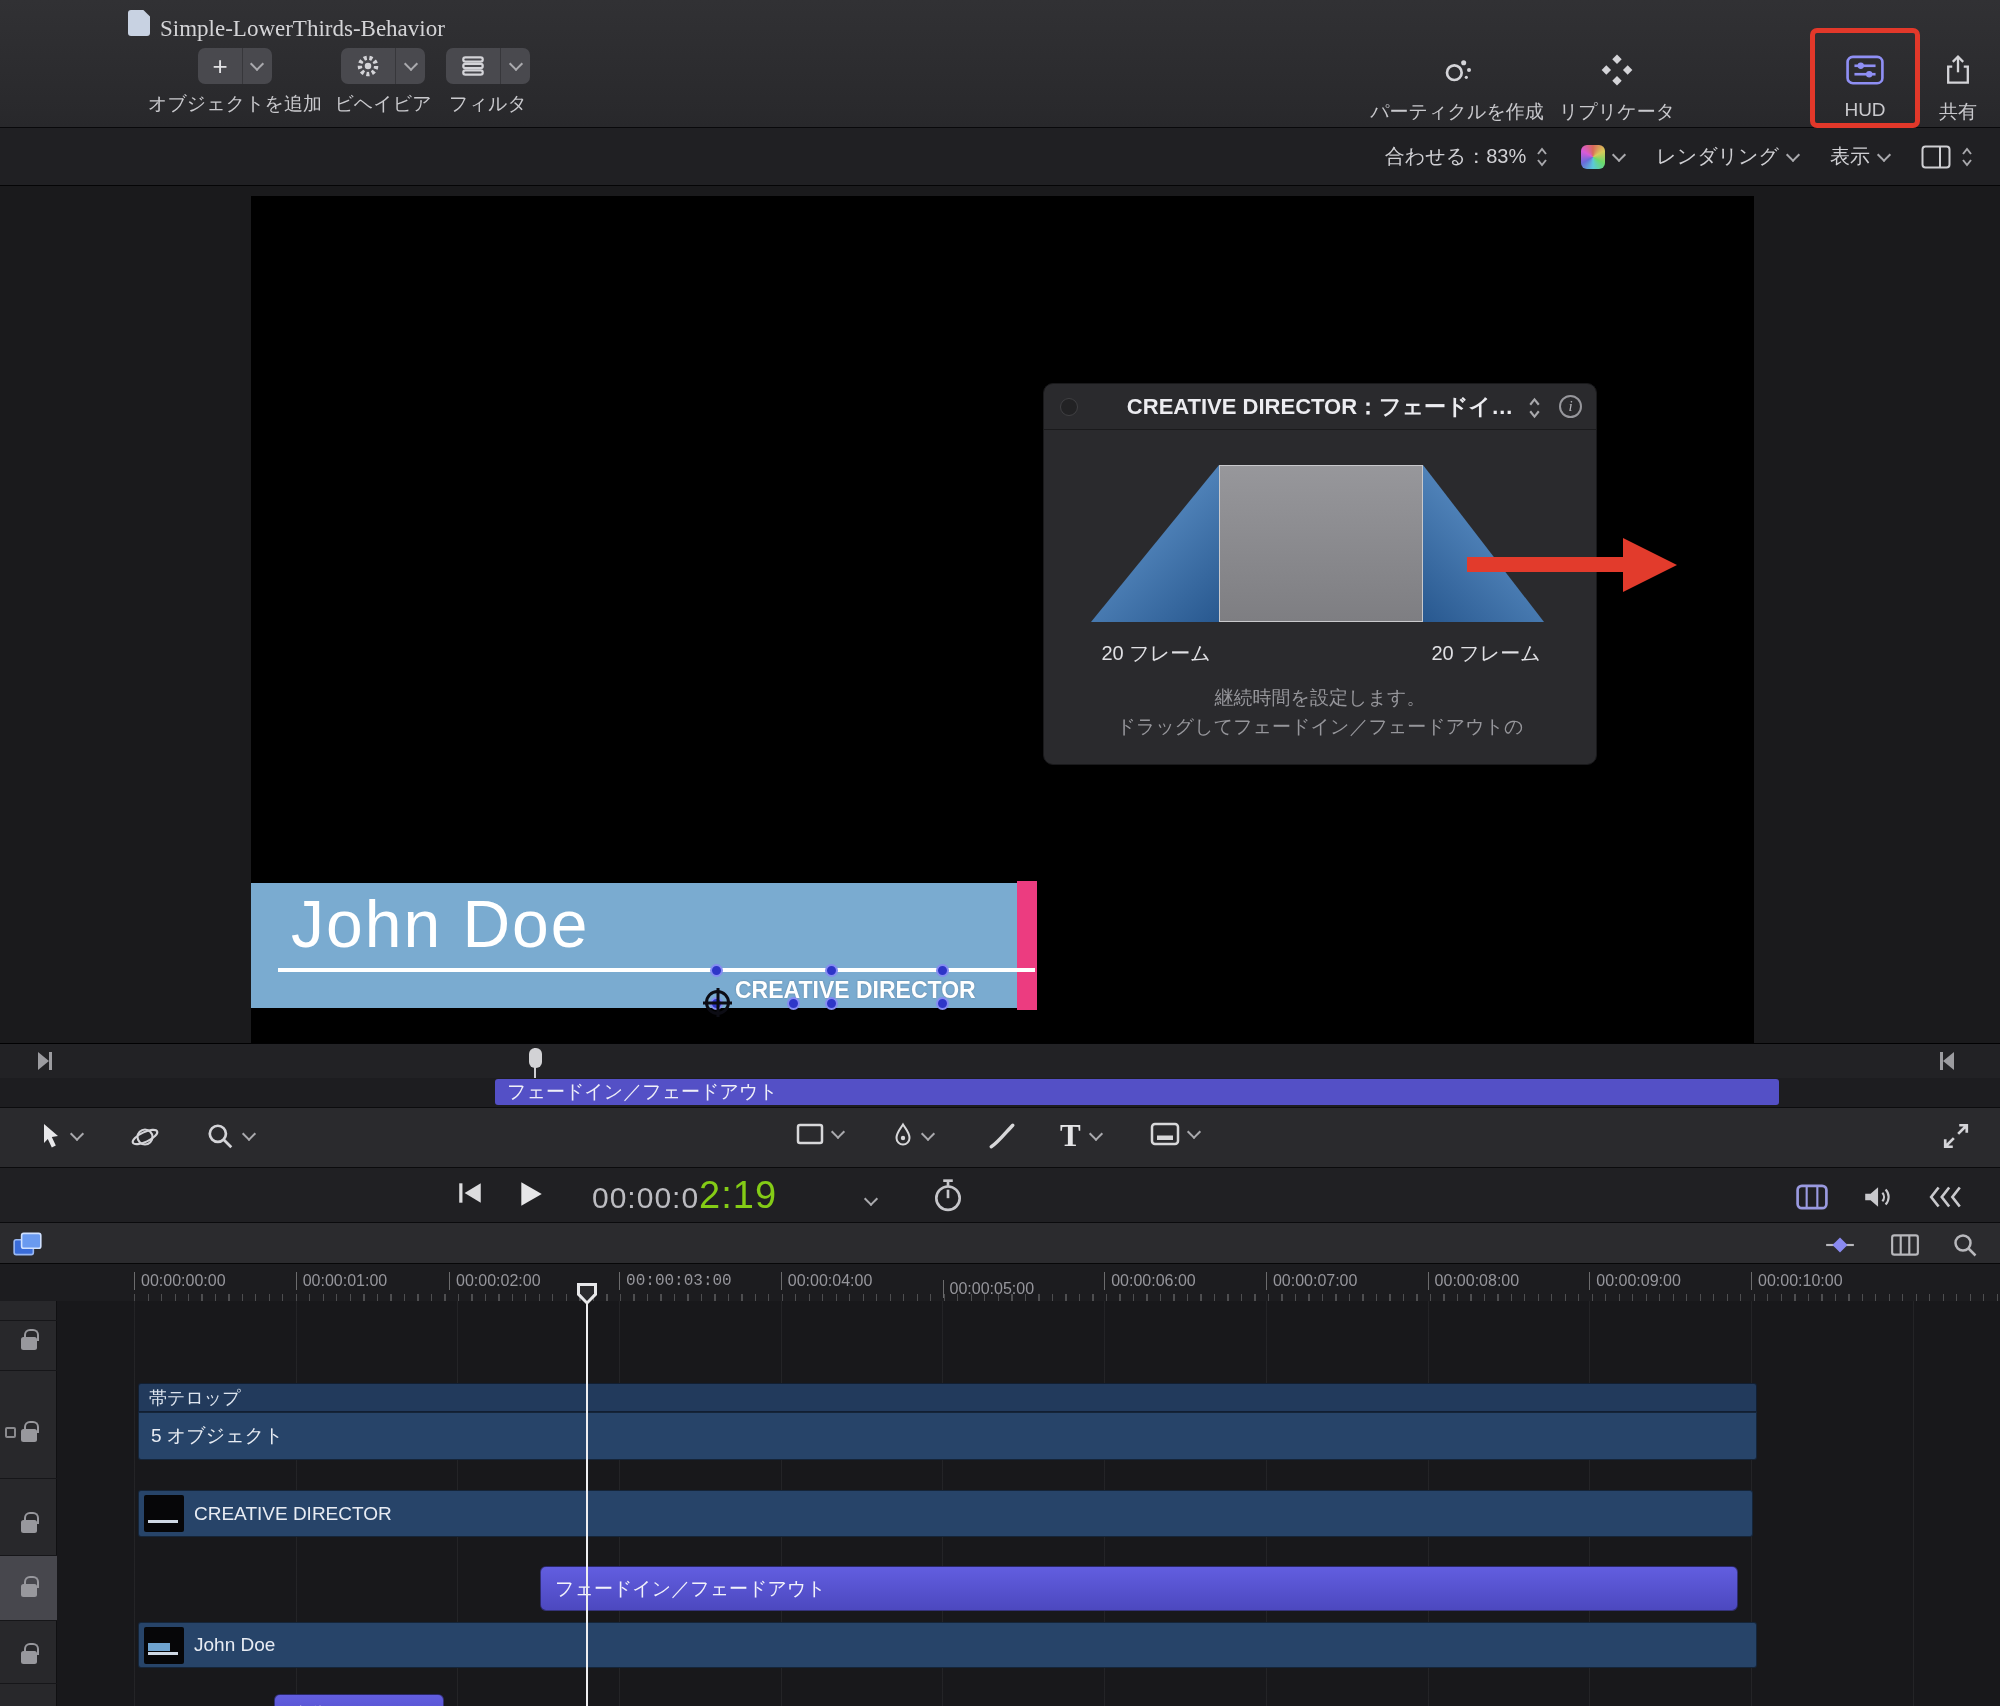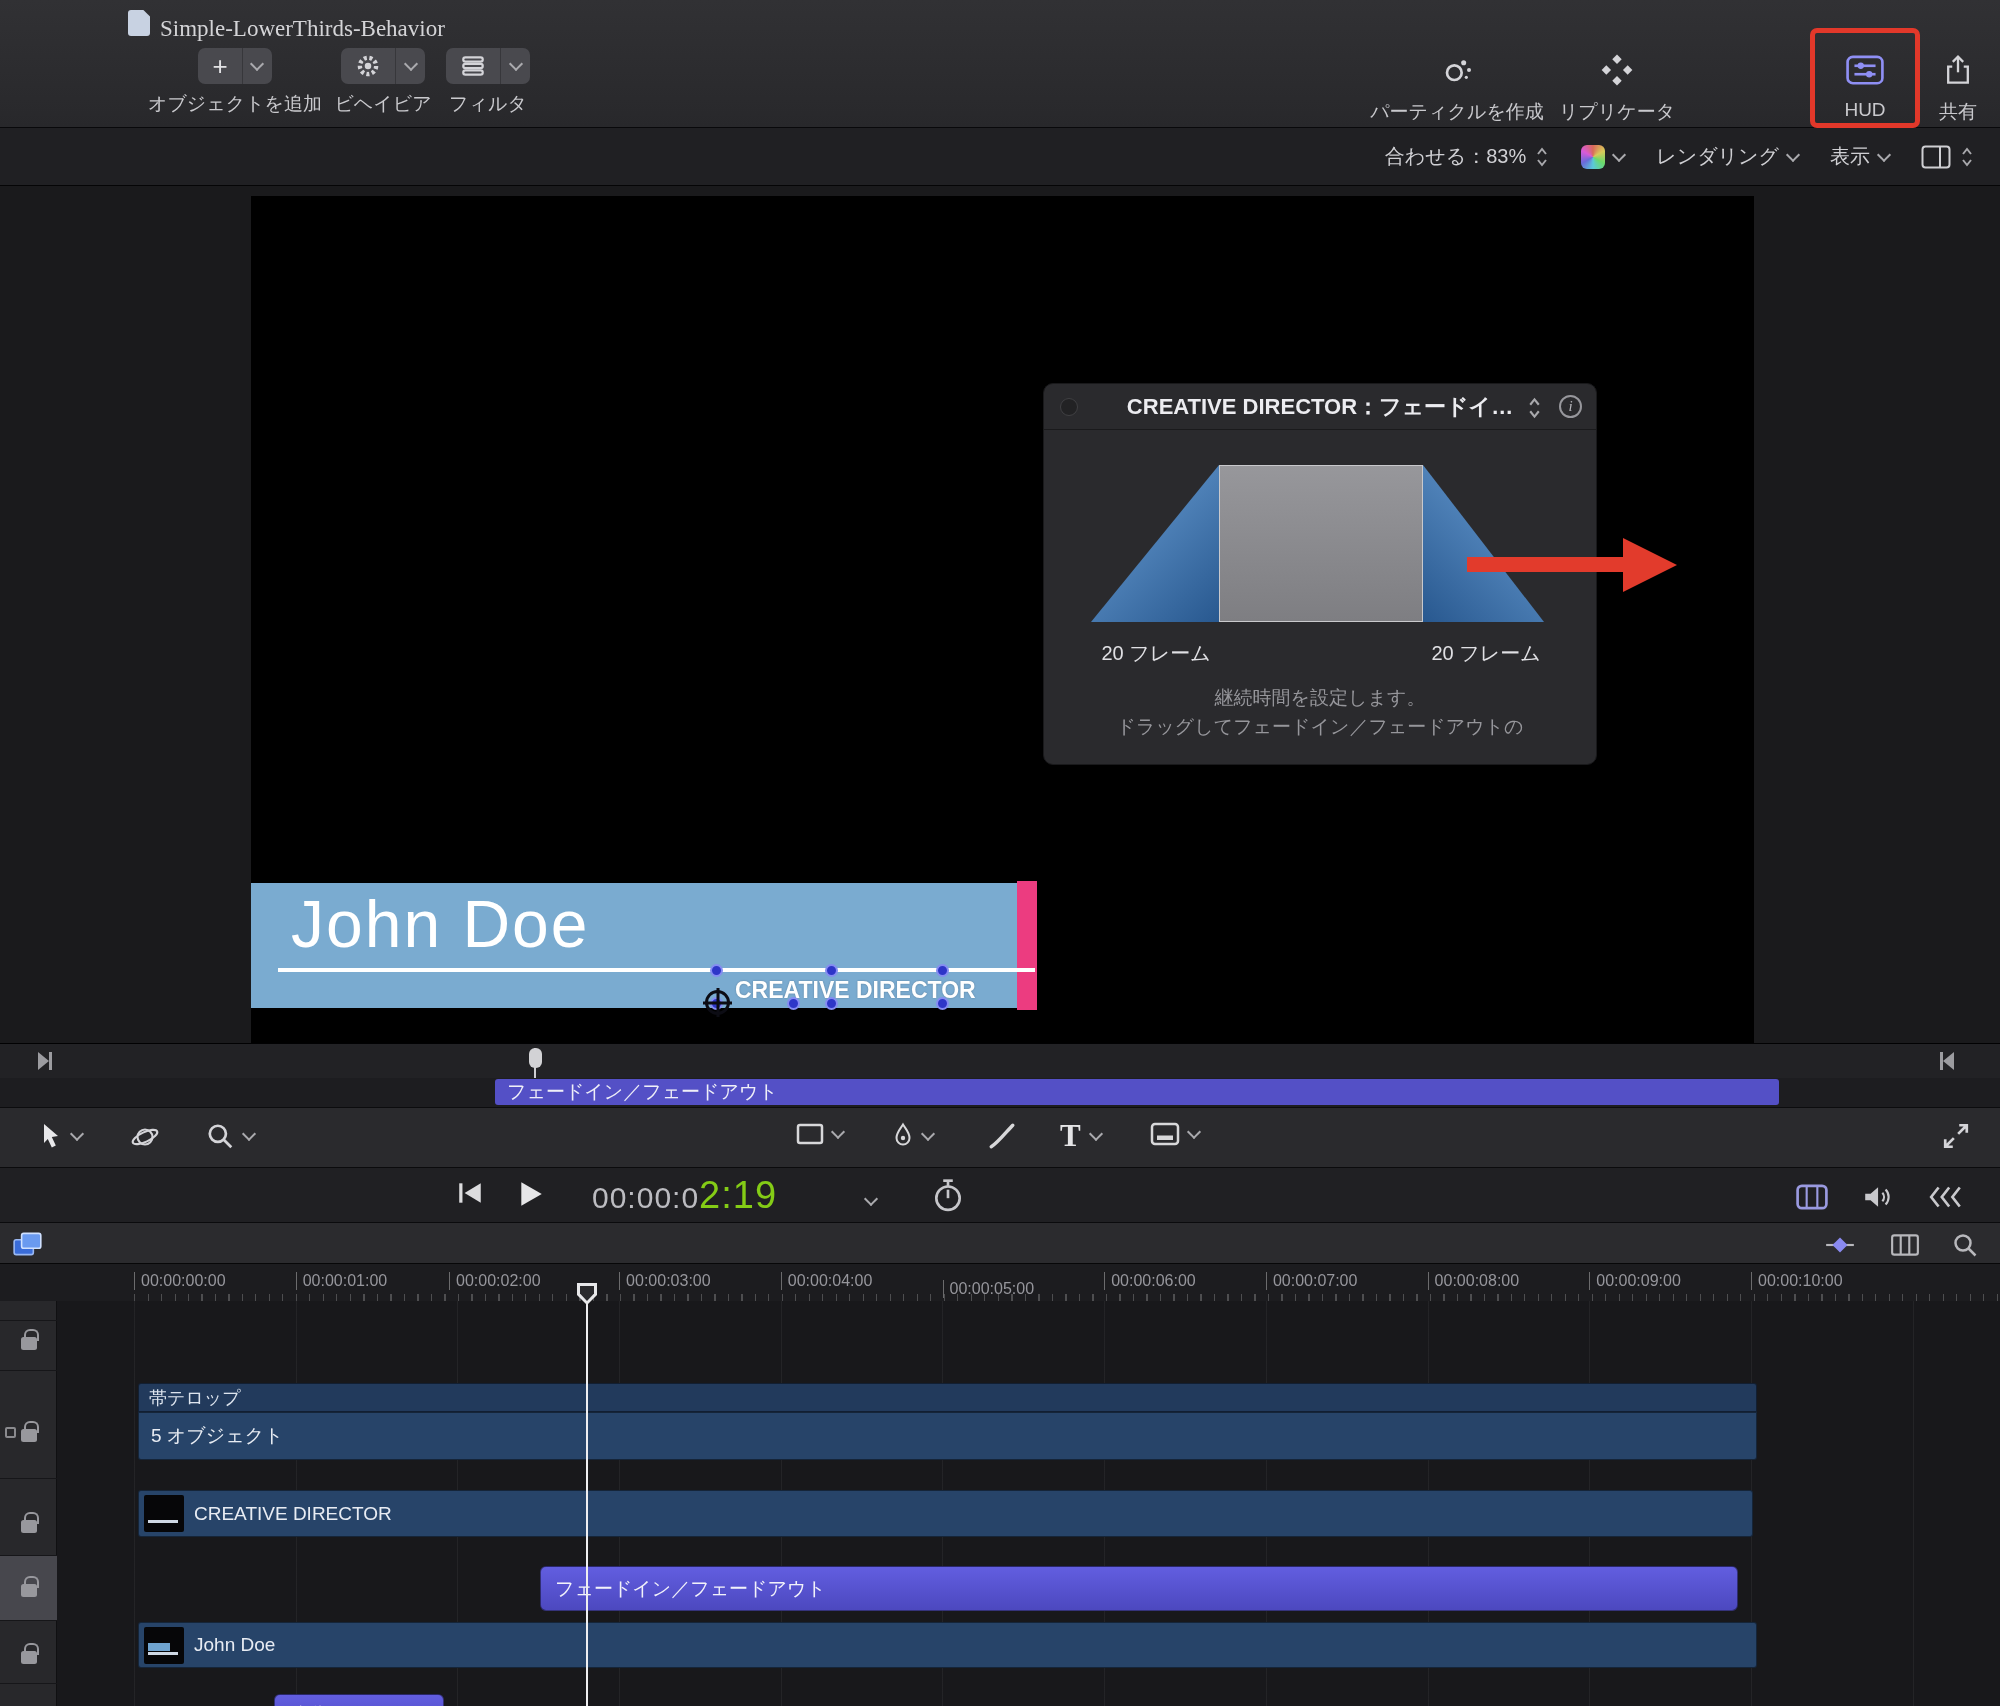--- a/index.html
+++ b/index.html
@@ -482,21 +482,21 @@
           <line x1="16.5" y1="16.5" x2="23.5" y2="23.5"></line>
         </svg>
     </div>
   </div>
 
   <div id="ruler">
     <div>
         <span class="ruler-label" style="left: 134px;">00:00:00:00</span>
         <span class="ruler-label" style="left: 295.7px;">00:00:01:00</span>
         <span class="ruler-label" style="left: 449px;">00:00:02:00</span>
-        <span class="ruler-label" style="left: 619.1px;">00:00:03:00</span>
+        <span class="ruler-label" style="left: 619.1px; font-family: Liberation Mono, monospace;">00:00:03:00</span>
         <span class="ruler-label" style="left: 780.8px;">00:00:04:00</span>
         <span class="ruler-label" style="left: 942.5px; margin-top: 8px;">00:00:05:00</span>
         <span class="ruler-label" style="left: 1104.2px;">00:00:06:00</span>
         <span class="ruler-label" style="left: 1265.9px;">00:00:07:00</span>
         <span class="ruler-label" style="left: 1427.6px;">00:00:08:00</span>
         <span class="ruler-label" style="left: 1589.3px;">00:00:09:00</span>
         <span class="ruler-label" style="left: 1751px;">00:00:10:00</span>
       </div>
     <div id="ruler-ticks"></div>
     <div id="ruler-end">

